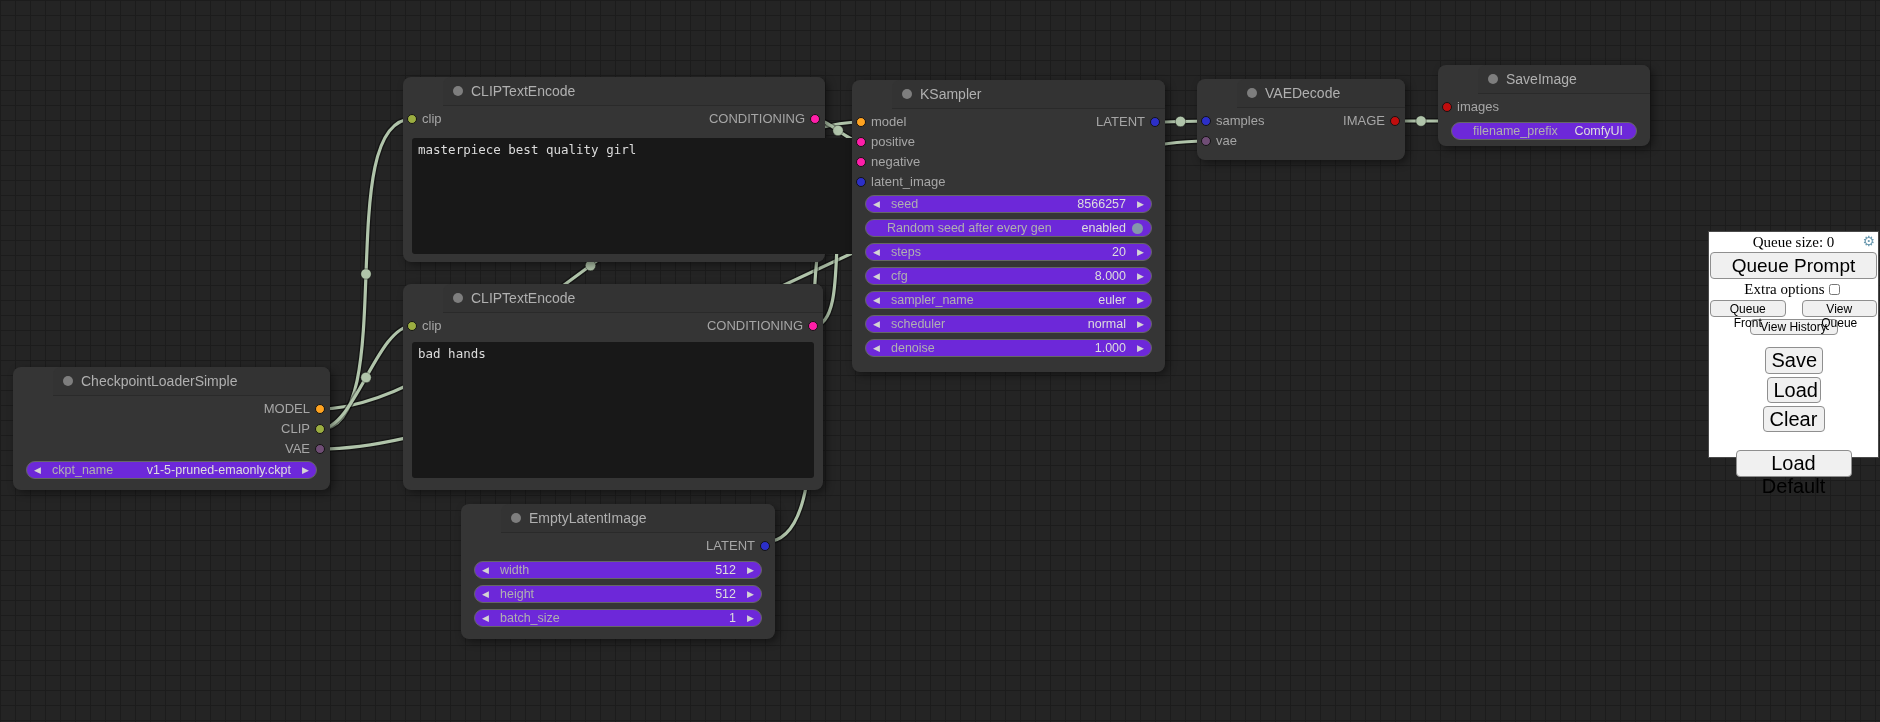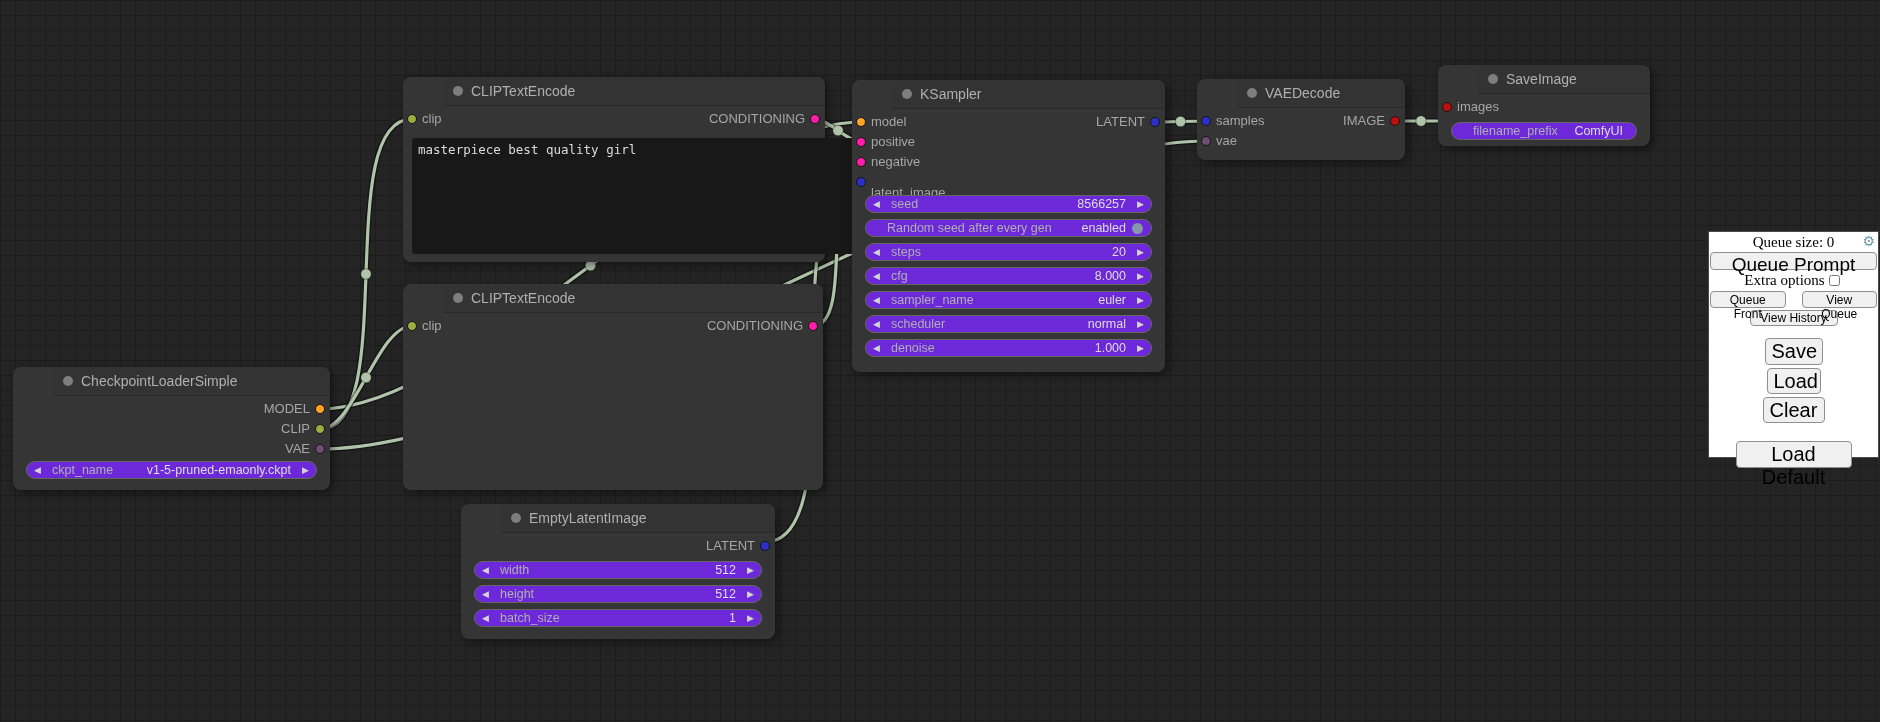--- a/index.html
+++ b/index.html
@@ -36,21 +36,21 @@
     padding:4px 6px;box-sizing:border-box;white-space:pre-wrap;}
   
   #menu{position:absolute;z-index:5;background:#ffffff;border:1px solid #4a4a4a;
     box-sizing:border-box;text-align:center;color:#000;}
   #menu .qsrow{position:relative;height:17px;padding-top:2px;
     font-family:"Liberation Serif",serif;font-size:15px;}
   #menu .gear{position:absolute;right:3px;top:1px;font-size:14px;color:#6b9ab0;cursor:pointer;}
   .mbtn{background:#f0f0f0;border:1px solid #8f8f8f;border-radius:4px;color:#000;
     font-family:"Liberation Sans",sans-serif;display:block;box-sizing:border-box;
     text-align:center;cursor:pointer;}
-  #queue-prompt{width:167px;height:18px;margin:1px auto 2px auto;font-size:19px;}
+  #queue-prompt{width:167px;height:27px;margin:1px auto 2px auto;font-size:19px;}
   .extrarow{font-family:"Liberation Serif",serif;font-size:15px;height:17px;margin-bottom:2px;}
   .extrarow input{width:11px;height:11px;vertical-align:-1px;margin-left:4px;}
   .smallrow{display:flex;gap:16px;padding:0 1px;margin-bottom:2px;}
   .smallrow .mbtn{flex:1;height:17px;font-size:12px;line-height:14px;}
   #view-history{width:88px;height:16px;font-size:12px;line-height:13px;margin:0 auto 12px auto;}
   #save-btn{width:58px;height:27px;font-size:20px;margin:0 auto 3px auto;}
   #load-btn{width:54px;height:26px;font-size:20px;margin:0 auto 3px auto;}
   #clear-btn{width:62px;height:26px;font-size:20px;margin:0 auto 18px auto;}
   #load-default-btn{width:116px;height:27px;font-size:20px;margin:0 auto;}
 </style>
@@ -119,20 +119,21 @@
       </div>
       <div class="node" style="left: 403px; top: 284px; width: 420px; height: 206px;">
         <div class="titlebar">
           <span class="titledot"></span>
           <span class="titletext">CLIPTextEncode</span>
         </div>
         <span class="slotdot" style="left: 4px; top: 37px; background: rgb(155, 173, 65);"></span>
         <span class="slotlabel" style="left: 19px; top: 34px;">clip</span>
         <span class="slotdot" style="left: 405px; top: 37px; background: rgb(255, 30, 169);"></span>
         <span class="slotlabel outlabel" style="right: 20px; top: 34px;">CONDITIONING</span>
+        <div class="nodetext" style="left: 9px; top: 58px; width: 402px; height: 136px;">bad hands</div>
       </div>
       <div class="node" style="left: 461px; top: 504px; width: 314px; height: 135px;">
         <div class="titlebar">
           <span class="titledot"></span>
           <span class="titletext">EmptyLatentImage</span>
         </div>
         <span class="slotdot" style="left: 299px; top: 37px; background: rgb(44, 47, 200);"></span>
         <span class="slotlabel outlabel" style="right: 20px; top: 34px;">LATENT</span>
         <div class="widget" style="left: 13px; top: 57px; width: 288px;">
           <span class="warrow">◀</span>
@@ -158,21 +159,21 @@
           <span class="titledot"></span>
           <span class="titletext">KSampler</span>
         </div>
         <span class="slotdot" style="left: 4px; top: 37px; background: rgb(255, 163, 32);"></span>
         <span class="slotlabel" style="left: 19px; top: 34px;">model</span>
         <span class="slotdot" style="left: 4px; top: 57px; background: rgb(255, 30, 169);"></span>
         <span class="slotlabel" style="left: 19px; top: 54px;">positive</span>
         <span class="slotdot" style="left: 4px; top: 77px; background: rgb(255, 30, 169);"></span>
         <span class="slotlabel" style="left: 19px; top: 74px;">negative</span>
         <span class="slotdot" style="left: 4px; top: 97px; background: rgb(44, 47, 200);"></span>
-        <span class="slotlabel" style="left: 19px; top: 105px;">latent_image</span>
+        <span class="slotlabel" style="left: 19px; top: 94px;">latent_image</span>
         <span class="slotdot" style="left: 298px; top: 37px; background: rgb(44, 47, 200);"></span>
         <span class="slotlabel outlabel" style="right: 20px; top: 34px;">LATENT</span>
         <div class="widget" style="left: 13px; top: 115px; width: 287px;">
           <span class="warrow">◀</span>
           <span class="wlabel">seed</span>
           <span class="wvalue">8566257</span>
           <span class="warrow" style="text-align: right;">▶</span>
         </div>
         <div class="widget" style="left: 13px; top: 139px; width: 287px;">
           <span class="wlabel" style="margin-left: 14px;">Random seed after every gen</span>

